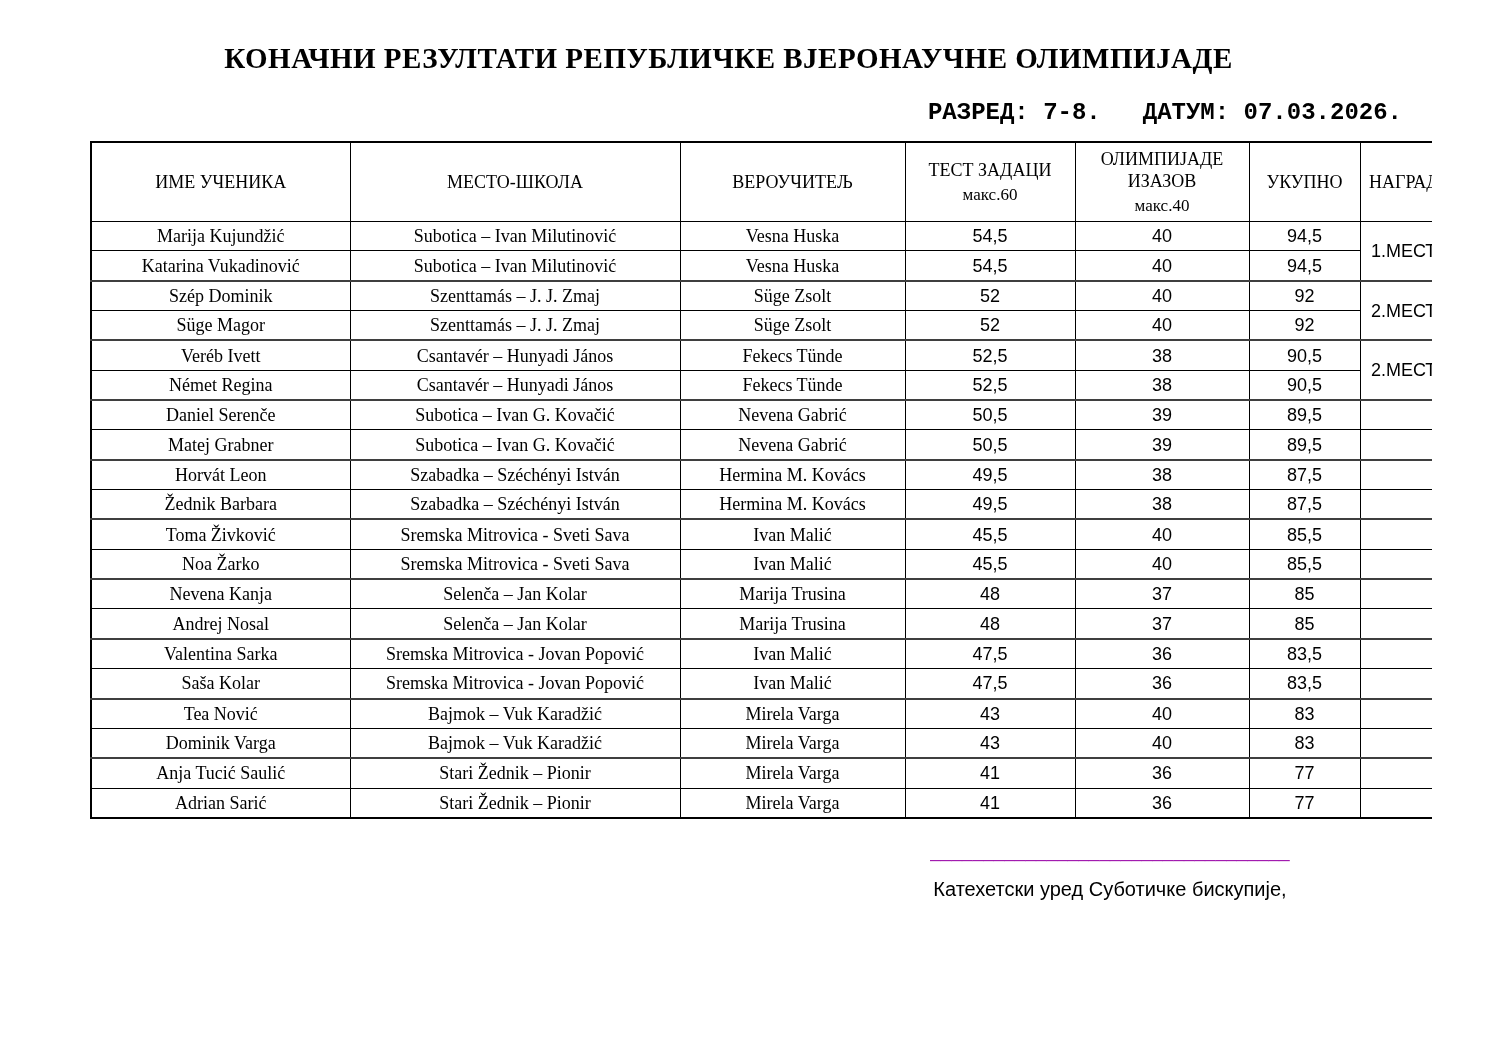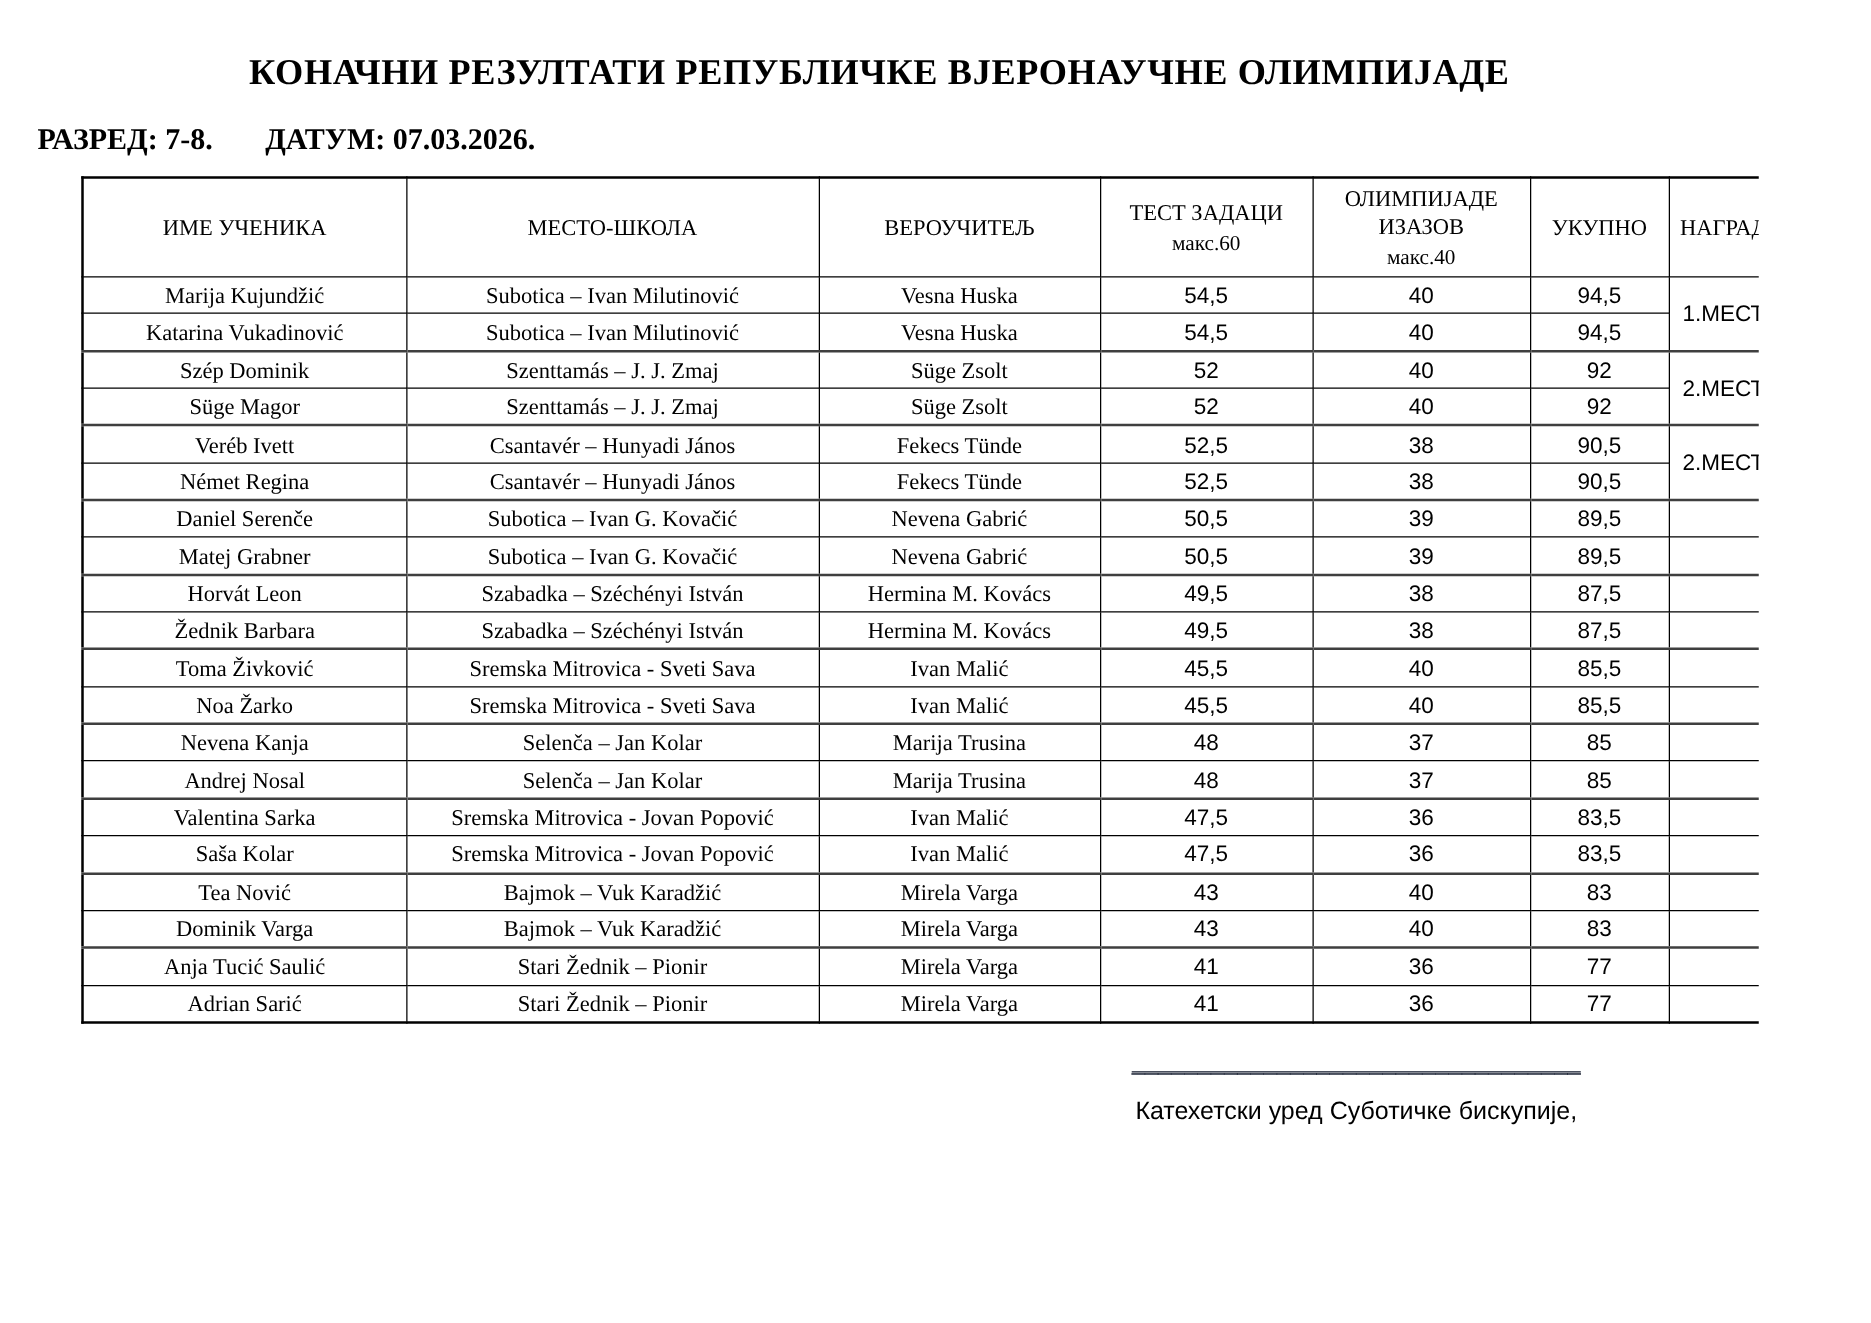--- a/index.html
+++ b/index.html
@@ -3,35 +3,36 @@
 <meta charset="utf-8">
 <style>
   html,body{margin:0;padding:0;background:#ffffff;}
   .page{
     position:relative;
     width:1407px;height:1058px;
     background:#ffffff;
     font-family:"Liberation Serif", serif;
     color:#000;
     overflow:hidden;
+    margin-left:25px;
   }
   .doc-title{
     margin:42px 30px 0 30px;
     text-align:center;
     font-size:29px;
     font-weight:bold;
     letter-spacing:0.5px;
     font-family:"Liberation Serif", serif;
   }
   .doc-subtitle{
     margin:24px 30px 0 30px;
-    text-align:left;
+    text-align:right;
     font-size:24px;
     font-weight:bold;
-    font-family:Liberation Serif, serif;
+    font-family:Liberation Mono, monospace;
   }
   .doc-subtitle .part{white-space:pre;}
   .doc-subtitle .gap{display:inline-block;width:42px;}
   table.results{
     margin:15px 0 0 65px;
     border-collapse:collapse;
     table-layout:fixed;
     width:1370px;
     border:2.5px solid #000;
   }
@@ -66,26 +67,25 @@
     position:absolute;
     left:735px;
     top:840px;
     width:700px;
     text-align:center;
     font-family:"Liberation Sans", sans-serif;
     font-size:20px;
     color:#000;
   }
   .sig-line{
-    color:#0f172a;
+    color:#a21caf;
     letter-spacing:0;
     margin:0 0 16px 0;
     font-size:19px;
     white-space:nowrap;
-    text-decoration:underline;
   }
   .footer-line{margin:0 0 22px 0;}
 </style>
 </head>
 <body>
 
 <div class="page">
 
   <div class="doc-title">КОНАЧНИ РЕЗУЛТАТИ РЕПУБЛИЧКЕ ВЈЕРОНАУЧНЕ ОЛИМПИЈАДЕ</div>
 

